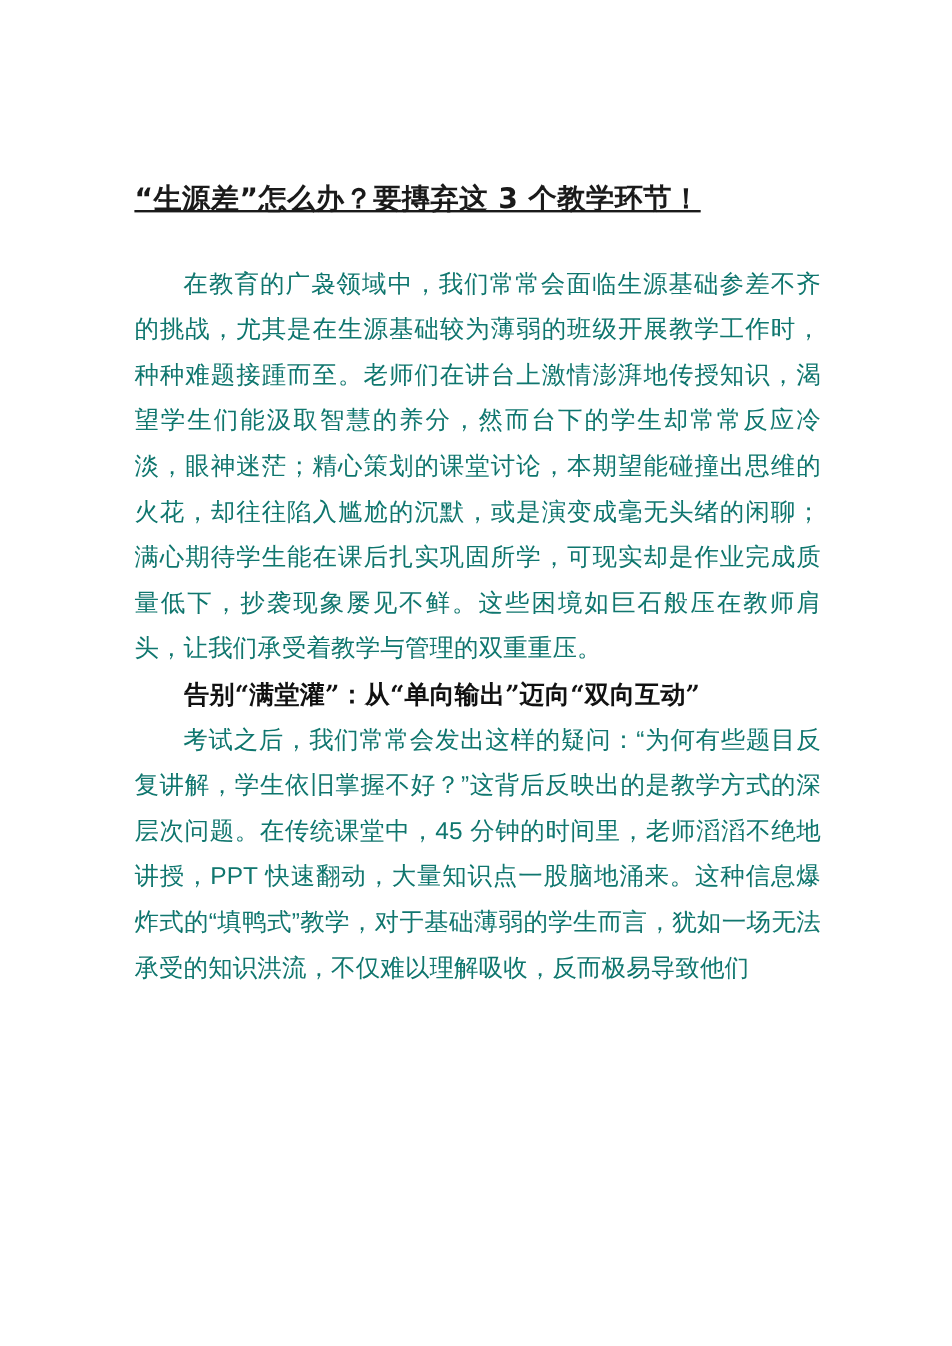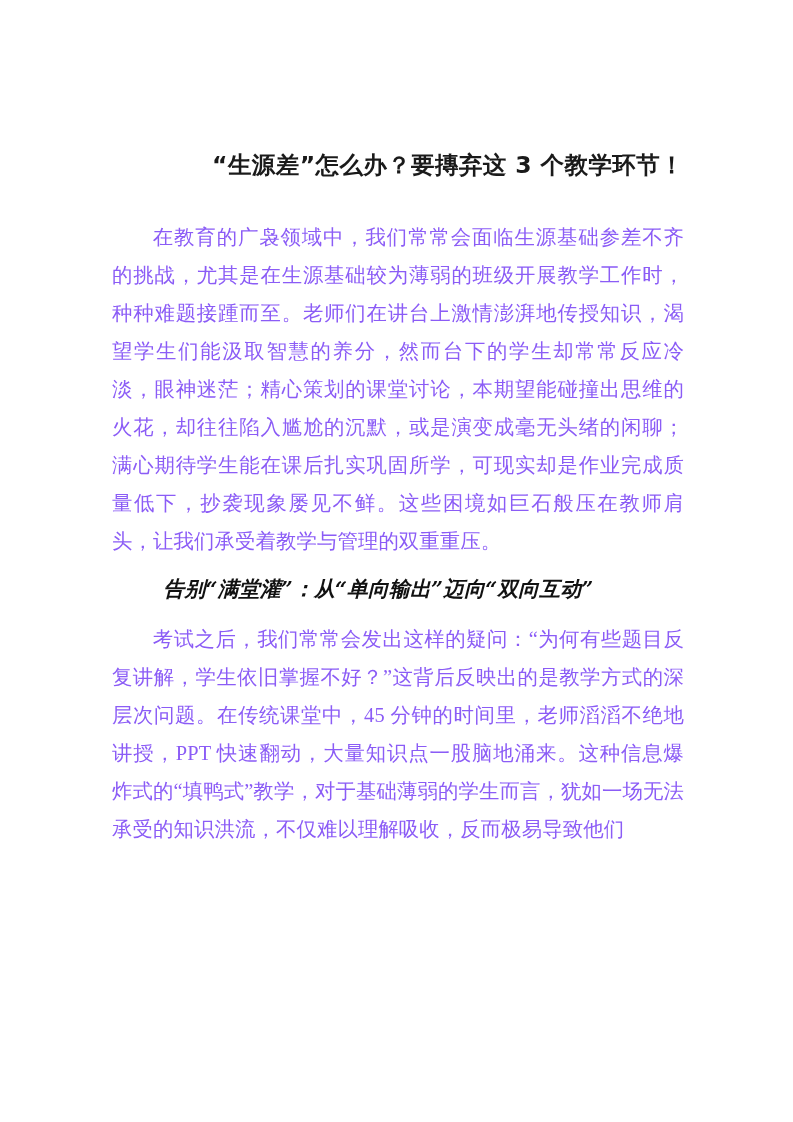--- a/index.html
+++ b/index.html
@@ -29,65 +29,64 @@
   .content {
     position: absolute;
     left: 112px;
     top: 0;
     width: 572px;
   }
 
   .doc-title {
     margin: 0;
     padding: 0;
-    text-align: right;
+    text-align: left;
     font-family: "DejaVu Sans", "Liberation Sans", sans-serif;
     font-weight: 700;
     font-size: 23.5px;
     line-height: 34px;
     letter-spacing: 0.4px;
     color: #1a1a1a;
     padding-top: 148px;
     white-space: nowrap;
+    text-decoration: underline;
   }
 
   .body-para {
     margin: 0;
     padding: 0;
-    font-family: Liberation Serif, serif;
+    font-family: Liberation Sans, sans-serif;
     font-size: 20.4px;
     line-height: 38px;
     text-align: justify;
     text-justify: inter-ideograph;
     text-indent: 2em;
-    color: #8b5cf6;
+    color: #0f766e;
     letter-spacing: 0.1px;
   }
 
   .para-first {
     padding-top: 36px;
   }
 
   .sub-head {
-    margin: 10px;
+    margin: 0;
     padding: 0;
     font-family: "DejaVu Serif", "Liberation Serif", serif;
     font-weight: 700;
     font-size: 20.8px;
     line-height: 38px;
     text-indent: 2em;
     color: #111111;
     letter-spacing: 0.2px;
     white-space: nowrap;
-    font-style: italic;
   }
 
   .tail-para {
     overflow: hidden;
-    margin-top: 12px;
   }
 </style>
 </head>
 <body>
 
 <div class="page">
   <div class="content">
 
     <h1 class="doc-title">“生源差”怎么办？要摶弃这 3 个教学环节！</h1>
 

